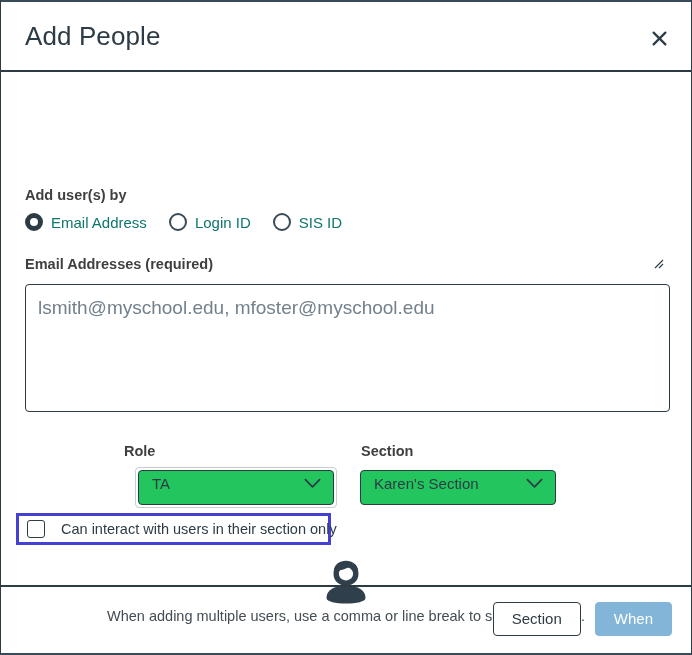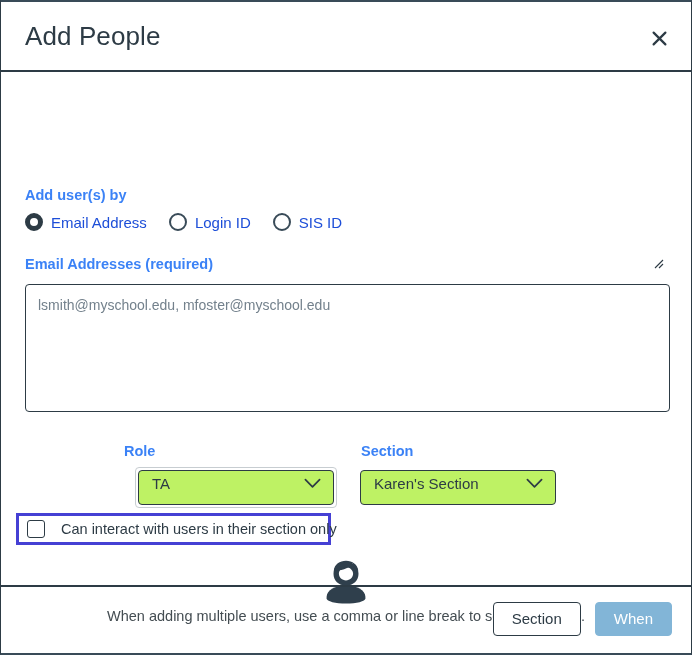--- a/index.html
+++ b/index.html
@@ -62,21 +62,21 @@
   
   .dlg-body {
     position: relative;
     height: 513px;
     box-sizing: border-box;
   }
 
   .field-label {
     font-size: 14.5px;
     font-weight: 700;
-    color: #3b82f6;
+    color: #404040;
   }
 
   .addby-label {
     position: absolute;
     left: 24px;
     top: 115px;
     font-weight: 700;
   }
 
   
@@ -103,42 +103,42 @@
     background: #ffffff;
     flex: none;
   }
   .radio-opt.checked .radio-mark {
     border-width: 5px;
     border-color: #2d3b45;
   }
   .radio-text {
     margin-left: 8px;
     font-size: 15px;
-    color: #1d4ed8;
+    color: #0f766e;
     white-space: nowrap;
   }
 
   
   .email-label {
     position: absolute;
     left: 24px;
     top: 184px;
   }
   .email-box {
     position: absolute;
     left: 24px;
     top: 212px;
     width: 645px;
     height: 128px;
     box-sizing: border-box;
     border: 1px solid #2d3b45;
     border-radius: 4px;
     background: #ffffff;
     font-family: "Liberation Sans", sans-serif;
-    font-size: 14px;
+    font-size: 19px;
     color: #2d3b45;
     padding: 12px 12px;
     resize: none;
     outline: none;
     overflow: hidden;
   }
   .email-box::placeholder { color: #73818c; }
   .resize-grip {
     position: absolute;
     right: 27px;
@@ -169,21 +169,21 @@
   .select-shell.focused {
     border: 1px solid #c7cdd1;
     padding: 2px;
   }
   .select-box {
     width: 100%;
     height: 100%;
     box-sizing: border-box;
     border: 1px solid #2d3b45;
     border-radius: 4px;
-    background: #bef264;
+    background: #22c55e;
     display: flex;
     align-items: center;
     justify-content: space-between;
     padding: 0 12px 8px 13px;
     cursor: pointer;
     gap: 40px;
   }
   .select-value {
     font-size: 15px;
     color: #2d3b45;

